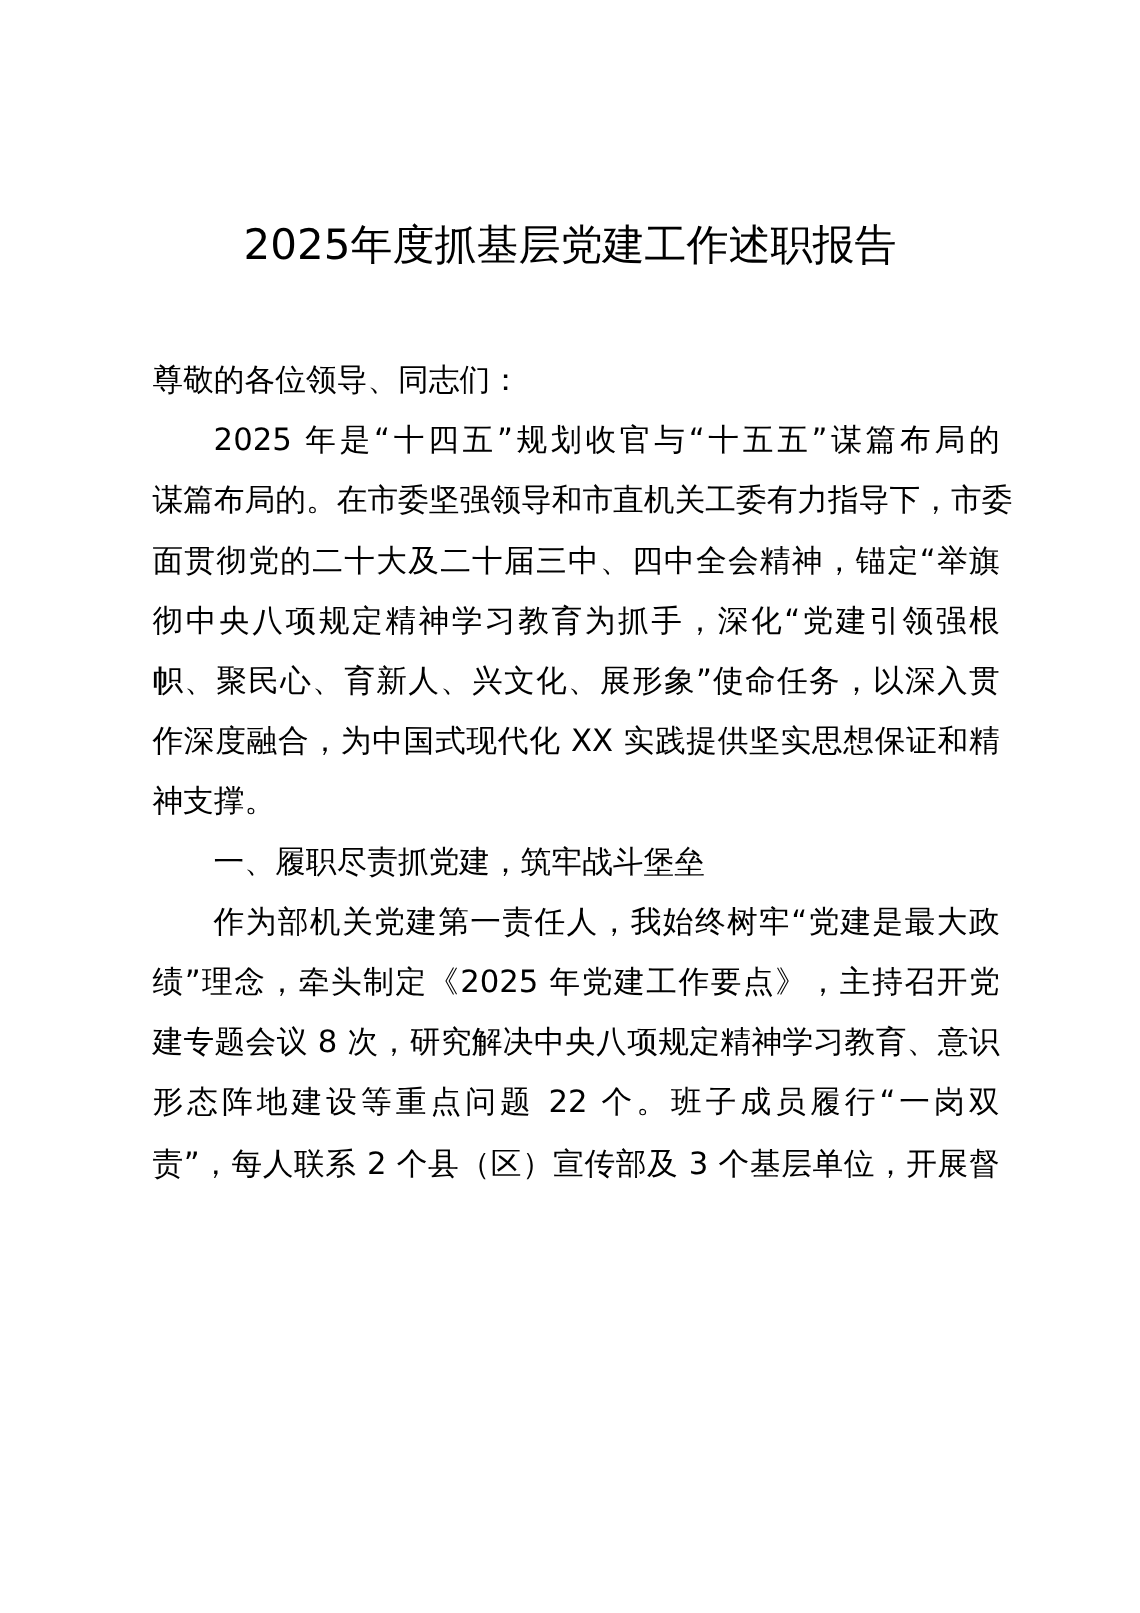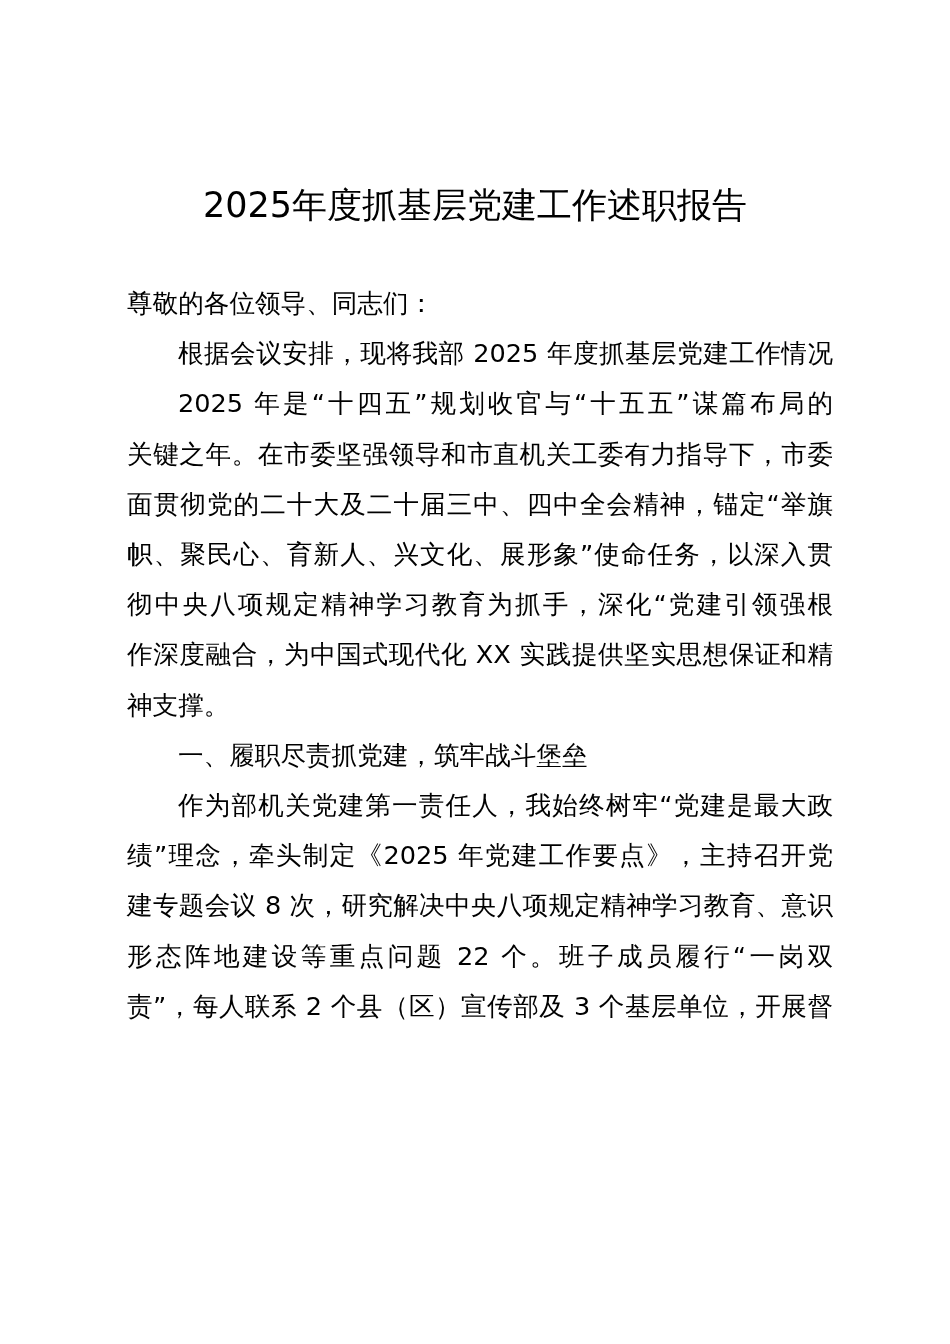--- a/index.html
+++ b/index.html
@@ -31,21 +31,21 @@
       text-align: center;
       font-size: 35px;
       line-height: 50px;
       letter-spacing: 0px;
       margin: 0;
       font-weight: normal;
     }
     .body {
       position: absolute;
       left: 127px;
-      top: 278px;
+      top: 292px;
       width: 706px;
       font-size: 25.6px;
       line-height: 50.2px;
       text-align: justify;
       text-justify: inter-character;
     }
     .body p {
       margin: 0;
       padding: 0;
     }
@@ -70,29 +70,28 @@
 
 <div class="page">
 
   <h1 class="title">2025年度抓基层党建工作述职报告</h1>
 
   <div class="body">
 
     <p>尊敬的各位领导、同志们：</p>
 
     <p>
-      <span class="line indent">根据会议安排，现将我部 2025 年度抓基层党建工作情况</span>
     </p>
 
     <p>
       <span class="line indent">2025 年是“十四五”规划收官与“十五五”谋篇布局的</span>
-      <span class="line">关键之年。在市委坚强领导和市直机关工委有力指导下，市委</span>
+      <span class="line">谋篇布局的。在市委坚强领导和市直机关工委有力指导下，市委</span>
       <span class="line">面贯彻党的二十大及二十届三中、四中全会精神，锚定“举旗</span>
+      <span class="line">彻中央八项规定精神学习教育为抓手，深化“党建引领强根</span>
       <span class="line">帜、聚民心、育新人、兴文化、展形象”使命任务，以深入贯</span>
-      <span class="line">彻中央八项规定精神学习教育为抓手，深化“党建引领强根</span>
       <span class="line">作深度融合，为中国式现代化 XX 实践提供坚实思想保证和精</span>
       <span class="line last">神支撑。</span>
     </p>
 
     <p>
       <span class="line last heading">一、履职尽责抓党建，筑牢战斗堡垒</span>
     </p>
 
     <p>
       <span class="line indent">作为部机关党建第一责任人，我始终树牢“党建是最大政</span>

